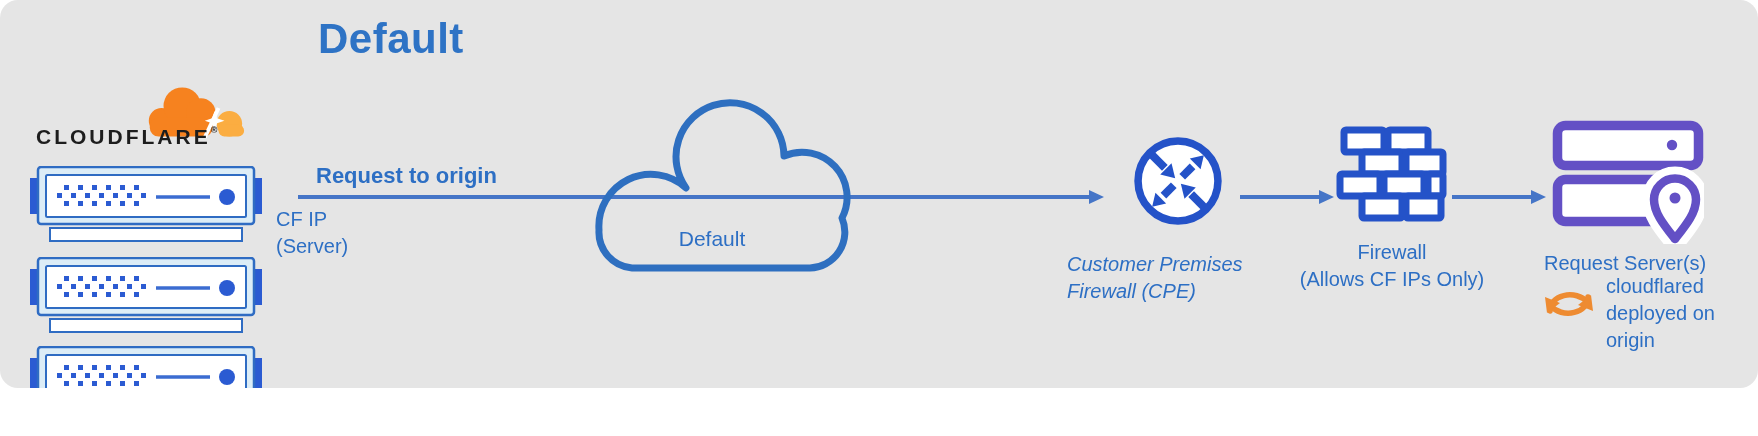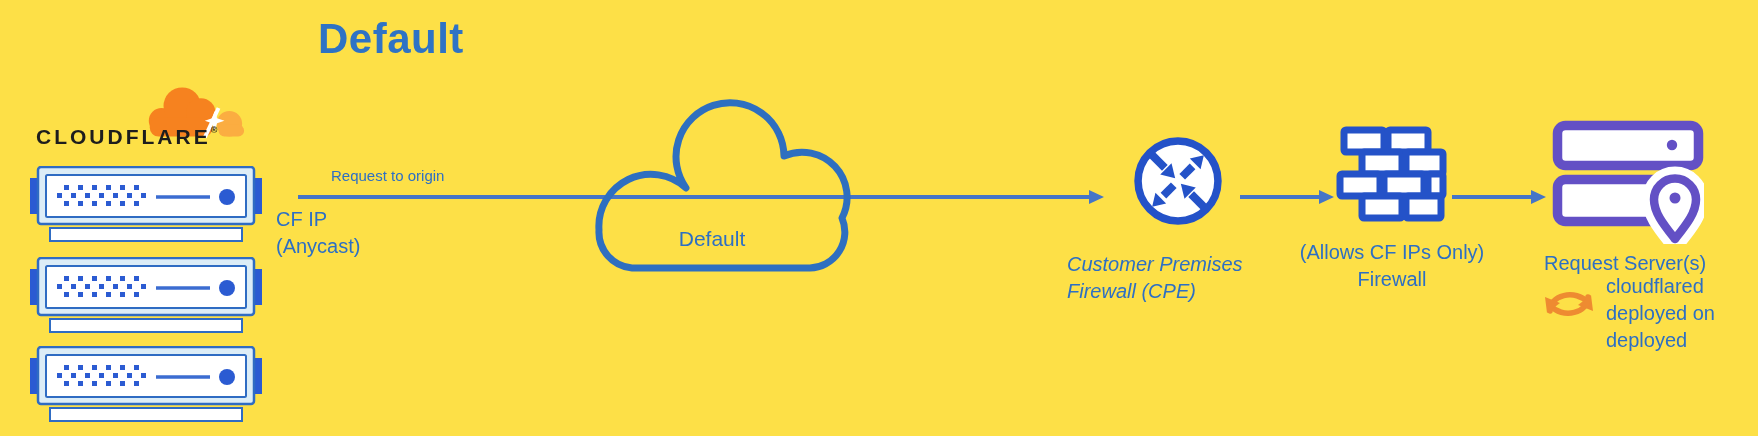--- a/index.html
+++ b/index.html
@@ -1,18 +1,18 @@
 <!DOCTYPE html>
 <html><head>
 <meta charset="utf-8">
 <style>
   html,body { margin:0; padding:0; background:#ffffff; }
   .canvas {
-    position:relative; width:1758px; height:436px; background:#fde047;
-    font-family:"Liberation Sans", sans-serif; overflow:hidden;
+    position:relative; width:1758px; height:388px; background:#e5e5e5;
+    font-family:"Liberation Sans", sans-serif; overflow:hidden;border-radius:18px;
   }
   .abs { position:absolute; }
   .title {
     font-size:42px; font-weight:600; color:#2E73C5; letter-spacing:0.5px;
   }
   .lbl { color:#2D6FC4; font-size:20px; line-height:27px; white-space:nowrap; }
   .lbl.center { text-align:center; }
   .wordmark {
     color:#1d1d1d; font-weight:700; font-size:21px; letter-spacing:3px; white-space:nowrap;
   }
@@ -95,25 +95,25 @@
   </div>
   <div class="abs" style="left:30px; top:346px;">
     <svg width="232" height="78">
         <use href="#cf-server"></use>
       </svg>
   </div>
 
   <div class="abs hline" style="left:298px; top:195px; width:793px;"></div>
   <div class="abs ahead" style="left:1089px; top:190px;"></div>
 
-  <div class="abs lbl" style="left:331px; top:162px; font-size:15px;">Request to origin</div>
+  <div class="abs lbl" style="left:316px; top:162px; font-size:22px;font-weight:bold;">Request to origin</div>
 
   <div class="abs lbl" style="left:276px; top:206px;">
     <div>CF IP</div>
-    <div>(Anycast)</div>
+    <div>(Server)</div>
   </div>
 
   <div class="abs" style="left:566px; top:98px;">
     <svg width="308" height="178" viewBox="0 0 308 178">
       <path d="M 33 132
                A 52 52 0 0 1 120 90
                A 54 54 0 1 1 218 58
                A 45 45 0 0 1 276 120
                A 36 36 0 0 1 244 170
                L 66 170
@@ -156,22 +156,22 @@
           <rect x="70" y="26" width="37" height="22" rx="2"></rect>
         <rect x="4" y="48" width="40" height="22" rx="2"></rect>
           <rect x="48" y="48" width="40" height="22" rx="2"></rect>
           <rect x="92" y="48" width="15" height="22" rx="2"></rect>
         <rect x="26" y="70" width="40" height="22" rx="2"></rect>
           <rect x="70" y="70" width="35" height="22" rx="2"></rect>
       </g>
     </svg>
   </div>
   <div class="abs lbl center" style="left:1290px; top:239px; width:204px;">
+    <div>Firewall</div>
     <div>(Allows CF IPs Only)</div>
-    <div>Firewall</div>
   </div>
 
   <div class="abs hline" style="left:1452px; top:195px; width:80px;"></div>
   <div class="abs ahead" style="left:1531px; top:190px;"></div>
 
   <div class="abs" style="left:1548px; top:116px;">
     <svg width="156" height="128" viewBox="0 0 156 128">
       <rect x="9.5" y="9.5" width="141" height="40" rx="8" fill="#ffffff" stroke="#6350C5" stroke-width="9.5"></rect>
       <circle cx="124" cy="29" r="5.2" fill="#6350C5"></circle>
       <rect x="9.5" y="63.5" width="141" height="42" rx="8" fill="#ffffff" stroke="#6350C5" stroke-width="9.5"></rect>
@@ -188,16 +188,16 @@
     <svg width="58" height="42" viewBox="0 0 58 42">
       <path d="M10 28 A20 15 0 0 1 47 19" fill="none" stroke="#EE8B31" stroke-width="5.5" stroke-linecap="round"></path>
       <polygon points="53,28 51,12 38,22" fill="#EE8B31"></polygon>
       <path d="M48 14 A20 15 0 0 1 11 23" fill="none" stroke="#EE8B31" stroke-width="5.5" stroke-linecap="round"></path>
       <polygon points="5,14 7,30 20,20" fill="#EE8B31"></polygon>
     </svg>
   </div>
   <div class="abs lbl" style="left:1606px; top:273px;">
     <div>cloudflared</div>
     <div>deployed on</div>
-    <div>deployed</div>
+    <div>origin</div>
   </div>
 
 </div>
 
 </body></html>

